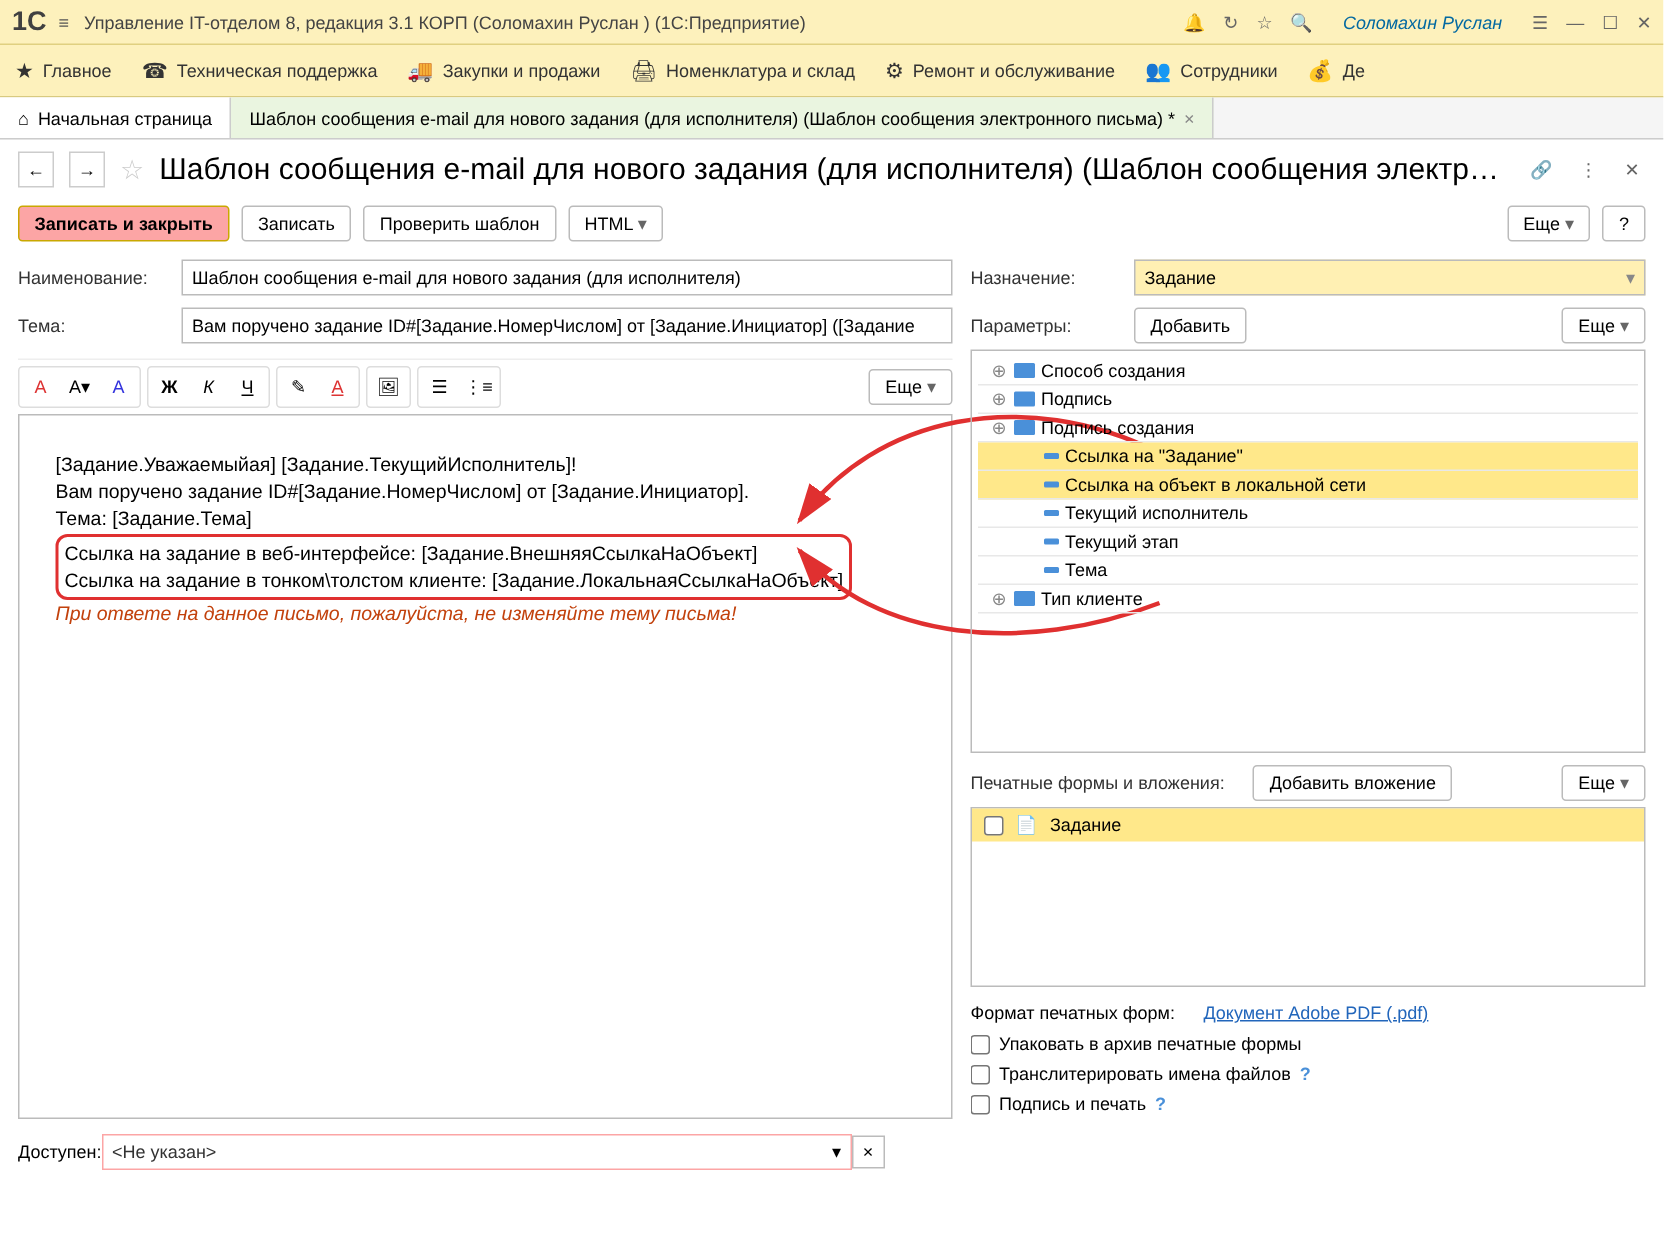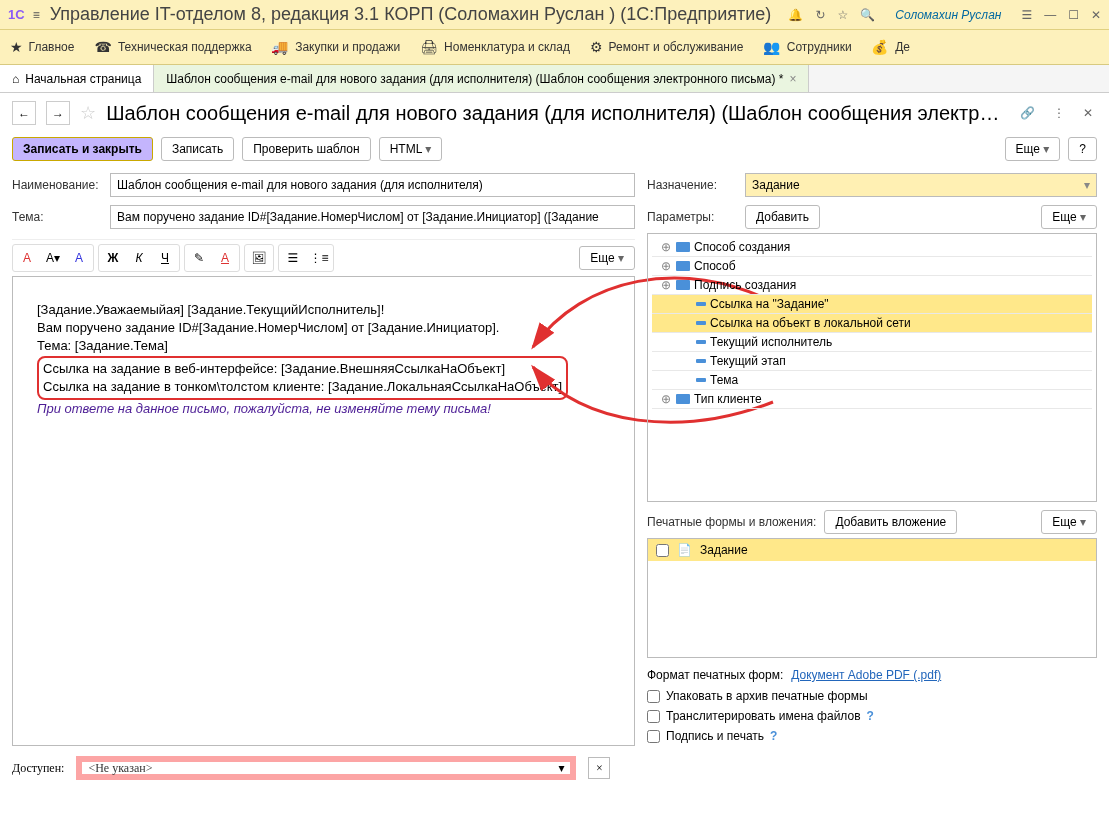--- a/index.html
+++ b/index.html
@@ -1,22 +1,22 @@
 <!DOCTYPE html>
 <html><head>
 <meta charset="utf-8">
 <style>
 * { box-sizing: border-box; margin: 0; padding: 0; }
 body { font-family: Arial, sans-serif; font-size: 12px; background: #fff; width: 1109px; height: 831px; overflow: hidden; }
 
 
 .titlebar { background: #fdf1bc; height: 30px; display: flex; align-items: center; padding: 0 8px; border-bottom: 1px solid #e0d080; }
-.titlebar .logo { color: #8b5cf6; font-weight: bold; font-size: 13px; margin-right: 8px; }
+.titlebar .logo { color: #404040; font-weight: bold; font-size: 18px; margin-right: 8px; }
 .titlebar .hamburger { cursor: pointer; margin-right: 10px; color: #555; }
-.titlebar .title { flex: 1; color: #444; font-size: 18px; }
+.titlebar .title { flex: 1; color: #444; font-size: 12px; }
 .titlebar .icons { display: flex; gap: 12px; align-items: center; color: #666; }
 .titlebar .icons span { cursor: pointer; }
 .titlebar .user { margin: 0 8px; color: #0369a1; font-style: italic; }
 
 
 .navbar { background: #fdf1bc; height: 35px; display: flex; align-items: center; padding: 0 10px; gap: 20px; border-bottom: 1px solid #d8ca80; }
 .navbar .item { display: flex; align-items: center; gap: 6px; color: #333; cursor: pointer; }
 .navbar .item .ico { font-size: 14px; }
 
 
@@ -29,47 +29,47 @@
 
 .header { padding: 8px 12px; display: flex; align-items: center; gap: 10px; }
 .header .nav-arrow { border: 1px solid #ccc; width: 24px; height: 24px; display: flex; align-items: center; justify-content: center; cursor: pointer; }
 .header .star { color: #ccc; font-size: 18px; cursor: pointer; }
 .header h1 { font-size: 20px; font-weight: normal; flex: 1; white-space: nowrap; overflow: hidden; text-overflow: ellipsis; }
 .header .hbtn { cursor: pointer; color: #666; padding: 2px 4px; }
 
 
 .toolbar { padding: 4px 12px; display: flex; gap: 8px; align-items: center; }
 .btn { border: 1px solid #bbb; background: #fff; padding: 4px 10px; border-radius: 3px; cursor: pointer; font-size: 12px; }
-.btn.primary { background: #c4b5fd; border-color: #c9a800; font-weight: bold; }
+.btn.primary { background: #fca5a5; border-color: #c9a800; font-weight: bold; }
 .btn.dd::after { content: " ▾"; color: #666; }
 .spacer { flex: 1; }
 
 
 .content { display: flex; gap: 12px; padding: 4px 12px; }
 .left { flex: 1; min-width: 0; display: flex; flex-direction: column; }
 .right { width: 450px; display: flex; flex-direction: column; }
 
-.row { display: flex; align-items: center; gap: 8px; margin: 4px 0; }
+.row { display: flex; align-items: center; gap: 19px; margin: 4px 0; }
 .row label { width: 90px; color: #333; }
 .row input[type=text], .row .combo { flex: 1; border: 1px solid #bbb; padding: 3px 6px; height: 24px; font-size: 12px; }
 .combo.highlight { background: #fff0b3; display: flex; align-items: center; }
 .combo .dd { margin-left: auto; color: #888; cursor: pointer; }
 
 
 .edtoolbar { display: flex; gap: 4px; padding: 4px 0; border-top: 1px solid #eee; margin-top: 6px; align-items: center; }
 .edtoolbar .grp { display: flex; gap: 2px; border: 1px solid #ddd; border-radius: 3px; padding: 2px; }
 .edtoolbar .tb { width: 24px; height: 22px; display: flex; align-items: center; justify-content: center; cursor: pointer; font-size: 12px; }
 .edtoolbar .tb.b { font-weight: bold; }
 .edtoolbar .tb.i { font-style: italic; }
 .edtoolbar .tb.u { text-decoration: underline; }
 
 
 .editor { border: 1px solid #bbb; flex: 1; padding: 24px; font-size: 13px; line-height: 1.4; position: relative; background: #fff; min-height: 470px; }
 .editor .redbox { border: 2px solid #e03030; border-radius: 8px; padding: 2px 4px; display: inline-block; }
-.editor .italic { font-style: italic; color: #4c1d95; }
+.editor .italic { font-style: italic; color: #c2410c; }
 
 
 .tree-wrap { border: 1px solid #bbb; flex: 1; overflow: auto; padding: 4px; min-height: 260px; position: relative; }
 .tree-item { display: flex; align-items: center; gap: 4px; padding: 2px 4px; cursor: pointer; border-bottom: 1px solid #e8e8e8; }
 .tree-item.l1 { padding-left: 8px; }
 .tree-item.l2 { padding-left: 28px; }
 .tree-item .exp { width: 12px; color: #888; text-align: center; }
 .tree-item .bar { width: 14px; height: 10px; background: #4a90d9; border-radius: 1px; }
 .tree-item .bar.sm { width: 10px; height: 4px; }
 .tree-item.hl { background: #ffe88a; }
@@ -78,22 +78,22 @@
 
 .attach-list { border: 1px solid #bbb; min-height: 120px; background: #fff; }
 .attach-head { background: #ffe88a; padding: 4px 8px; display: flex; align-items: center; gap: 8px; }
 .attach-head input { cursor: pointer; }
 
 .checkbox-row { display: flex; align-items: center; gap: 6px; padding: 3px 0; }
 .checkbox-row input { cursor: pointer; }
 .help { color: #4a90d9; cursor: pointer; font-weight: bold; }
 .link { color: #2266bb; text-decoration: underline; cursor: pointer; }
 
-.bottom-row { display: flex; align-items: center; gap: 12px; padding: 6px 12px; font-family: Liberation Serif, serif; }
-.bottom-row .combo2 { flex: 1; max-width: 500px; border: 6px solid #fca5a5; height: 24px; display: flex; align-items: center; padding: 0 6px; }
+.bottom-row { display: flex; align-items: center; gap: 0; padding: 6px 12px; }
+.bottom-row .combo2 { flex: 1; max-width: 500px; border: 1px solid #fca5a5; height: 24px; display: flex; align-items: center; padding: 0 6px; }
 .bottom-row .combo2 .txt { flex: 1; color: #333; }
 .bottom-row .xbtn { border: 1px solid #bbb; width: 22px; height: 22px; display: flex; align-items: center; justify-content: center; cursor: pointer; }
 
 
 .arrow-svg { position: absolute; pointer-events: none; }
 </style>
 </head>
 <body>
 
 <div class="titlebar">
@@ -251,21 +251,21 @@
 
     <div class="tree-wrap" id="tree">
         <div class="tree-item l1">
           <span class="exp">⊕</span>
           <span class="bar "></span>
           <span class="lbl">Способ создания</span>
         </div>
         <div class="tree-item l1">
           <span class="exp">⊕</span>
           <span class="bar "></span>
-          <span class="lbl">Способ</span>
+          <span class="lbl">Подпись</span>
         </div>
         <div class="tree-item l1">
           <span class="exp">⊕</span>
           <span class="bar "></span>
           <span class="lbl">Подпись создания</span>
         </div>
         <div class="tree-item l2 hl">
           <span class="exp"></span>
           <span class="bar sm"></span>
           <span class="lbl">Ссылка на "Задание"</span>

